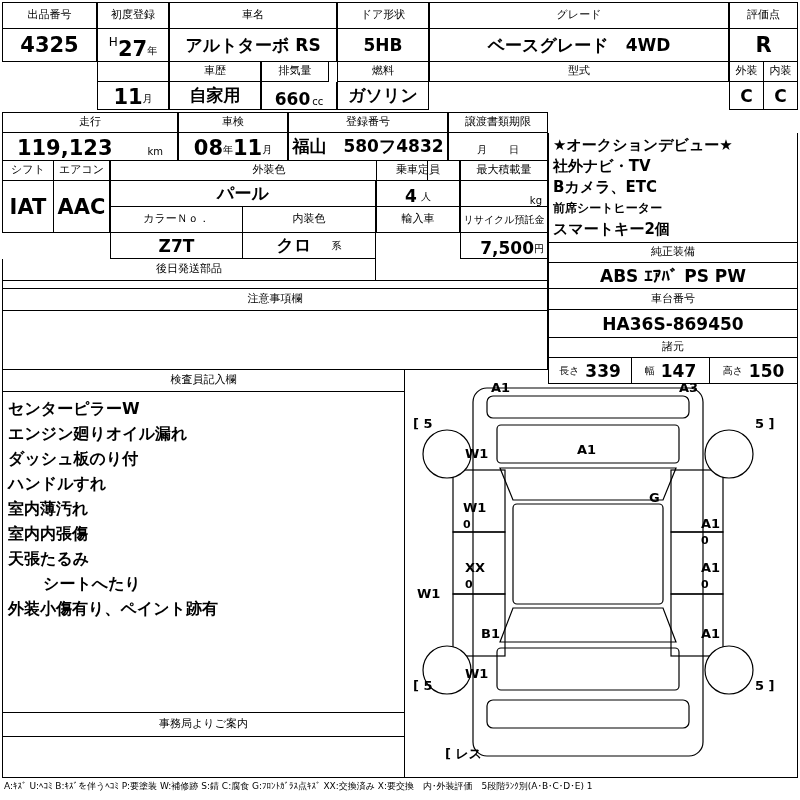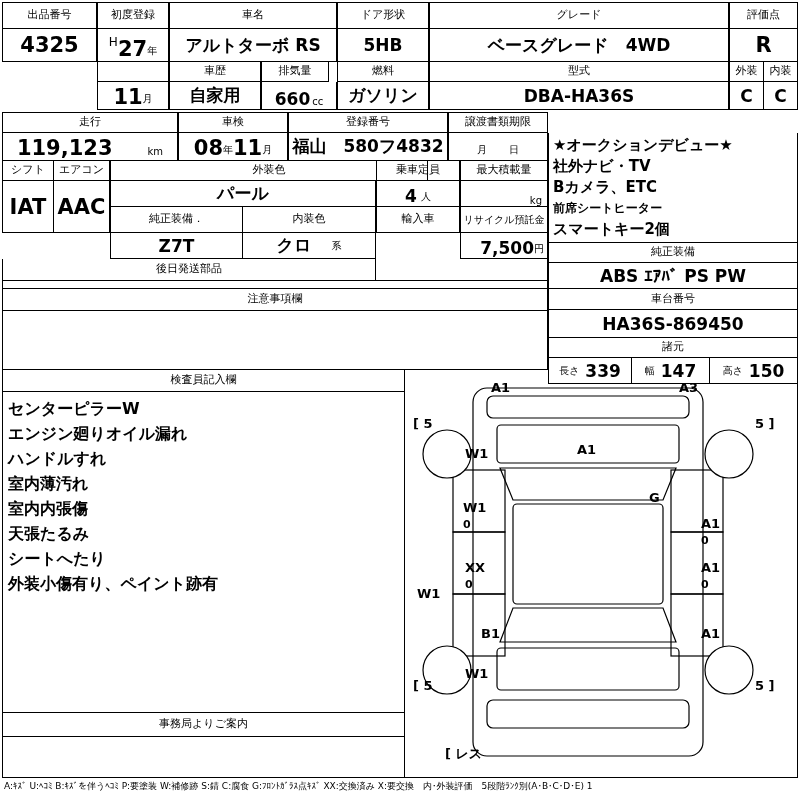--- a/index.html
+++ b/index.html
@@ -97,23 +97,20 @@
   <div class="bx ctr" style="left:337px;top:62px;width:92px;height:20px;border-top:none;">
     <span class="lbl">燃料</span>
   </div>
   <div class="bx ctr" style="left:337px;top:82px;width:92px;height:28px;border-top:none;">
     <span class="mid">ガソリン</span>
   </div>
 
   <div class="bx ctr" style="left:429px;top:62px;width:300px;height:20px;border-top:none;">
     <span class="lbl">型式</span>
   </div>
-  <div class="bx ctr" style="left:429px;top:82px;width:300px;height:28px;border-top:none;">
-    <span class="mid">DBA-HA36S</span>
-  </div>
 
   <div class="bx ctr" style="left:729px;top:62px;width:35px;height:20px;border-top:none;">
     <span class="lbl">外装</span>
   </div>
   <div class="bx ctr" style="left:764px;top:62px;width:34px;height:20px;border-top:none;border-left:none;">
     <span class="lbl">内装</span>
   </div>
   <div class="bx ctr" style="left:729px;top:82px;width:35px;height:28px;border-top:none;">
     <span class="mid">C</span>
   </div>
@@ -182,21 +179,21 @@
   </div>
 
   <div class="bx ctr" style="left:110px;top:161px;width:318px;height:20px;border-top:none;">
     <span class="lbl">外装色</span>
   </div>
   <div class="bx ctr" style="left:110px;top:181px;width:266px;height:26px;border-top:none;">
     <span class="mid">パール</span>
   </div>
 
   <div class="bx ctr" style="left:110px;top:207px;width:133px;height:26px;border-top:none;">
-    <span class="lbl">純正装備．</span>
+    <span class="lbl">カラーＮｏ．</span>
   </div>
   <div class="bx ctr" style="left:243px;top:207px;width:133px;height:26px;border-top:none;border-left:none;">
     <span class="lbl">内装色</span>
   </div>
   <div class="bx ctr" style="left:110px;top:233px;width:133px;height:26px;border-top:none;">
     <span class="mid">Z7T</span>
   </div>
   <div class="bx" style="left:243px;top:233px;width:133px;height:26px;border-top:none;border-left:none;display:flex;align-items:center;justify-content:center;">
     <span class="mid">クロ</span>
     <span class="sub" style="margin-left:20px;">系</span>
@@ -259,25 +256,26 @@
     <span class="xs">高さ</span>
     <span class="mid">150</span>
   </div>
 
   <div class="bx ctr" style="left:2px;top:370px;width:403px;height:22px;border-top:none;">
     <span class="lbl">検査員記入欄</span>
   </div>
   <div class="bx col" style="left:2px;top:392px;width:403px;height:321px;border-top:none;padding:4px 5px;">
     <span class="mid" style="font-size:16px;line-height:25px;">センターピラーW</span>
     <span class="mid" style="font-size:16px;line-height:25px;">エンジン廻りオイル漏れ</span>
+    <span class="mid" style="font-size:16px;line-height:25px;">ダッシュ板のり付</span>
     <span class="mid" style="font-size:16px;line-height:25px;">ハンドルすれ</span>
     <span class="mid" style="font-size:16px;line-height:25px;">室内薄汚れ</span>
     <span class="mid" style="font-size:16px;line-height:25px;">室内内張傷</span>
     <span class="mid" style="font-size:16px;line-height:25px;">天張たるみ</span>
-    <span class="mid" style="font-size:16px;line-height:25px;">シートへたり</span>
+    <span class="mid" style="font-size:16px;line-height:25px;margin-left:35px;">シートへたり</span>
     <span class="mid" style="font-size:16px;line-height:25px;">外装小傷有り、ペイント跡有</span>
   </div>
 
   <div class="bx ctr" style="left:2px;top:713px;width:403px;height:24px;border-top:none;">
     <span class="lbl">事務局よりご案内</span>
   </div>
   <div class="bx" style="left:2px;top:737px;width:403px;height:41px;border-top:none;"></div>
 
   <div class="bx" style="left:405px;top:370px;width:393px;height:408px;border-top:none;border-left:none;">
     <svg width="391" height="406" viewBox="0 0 391 406">

